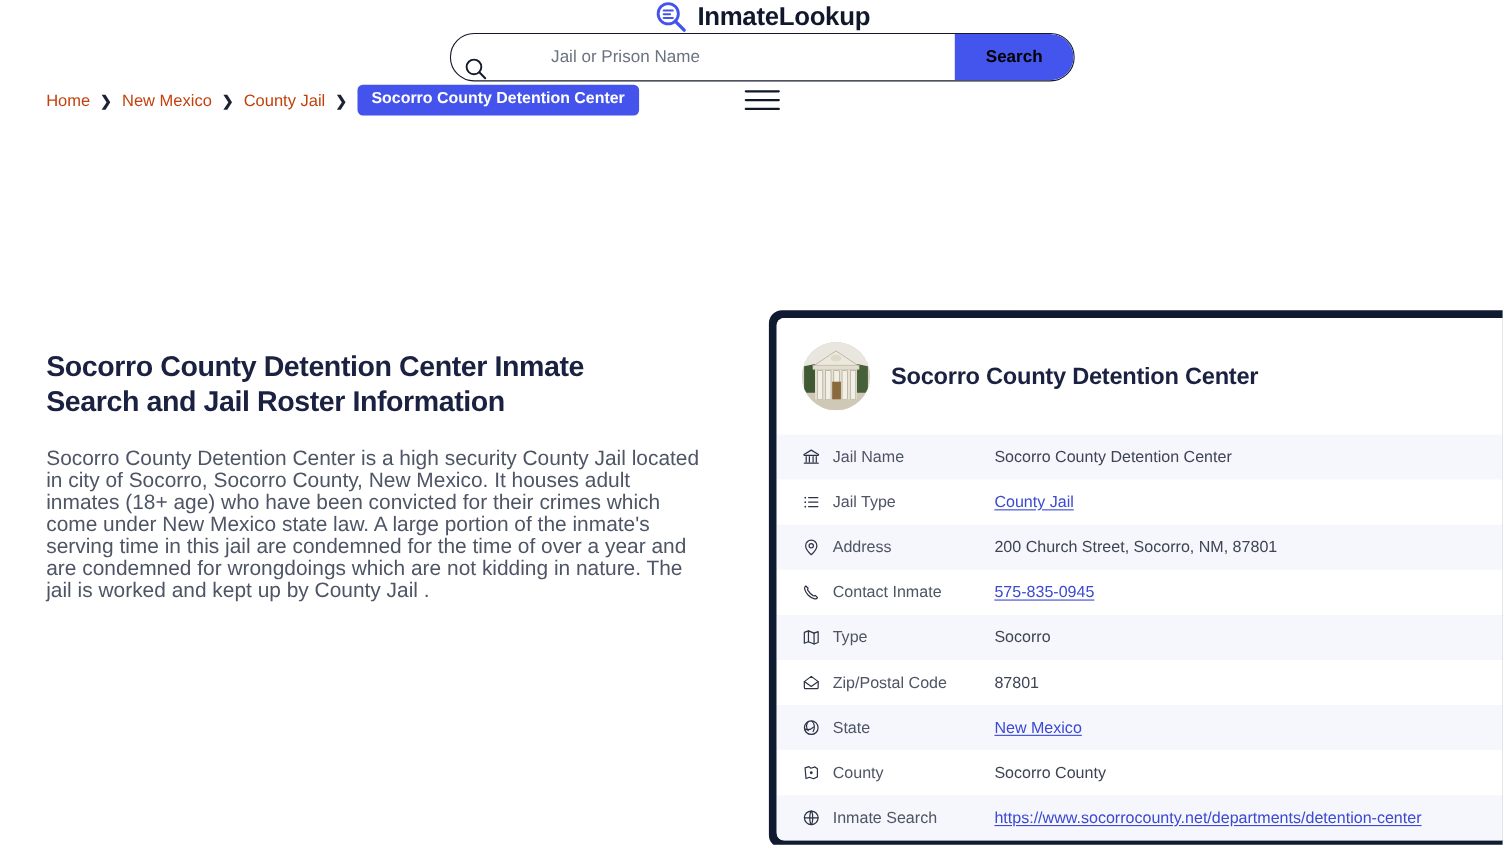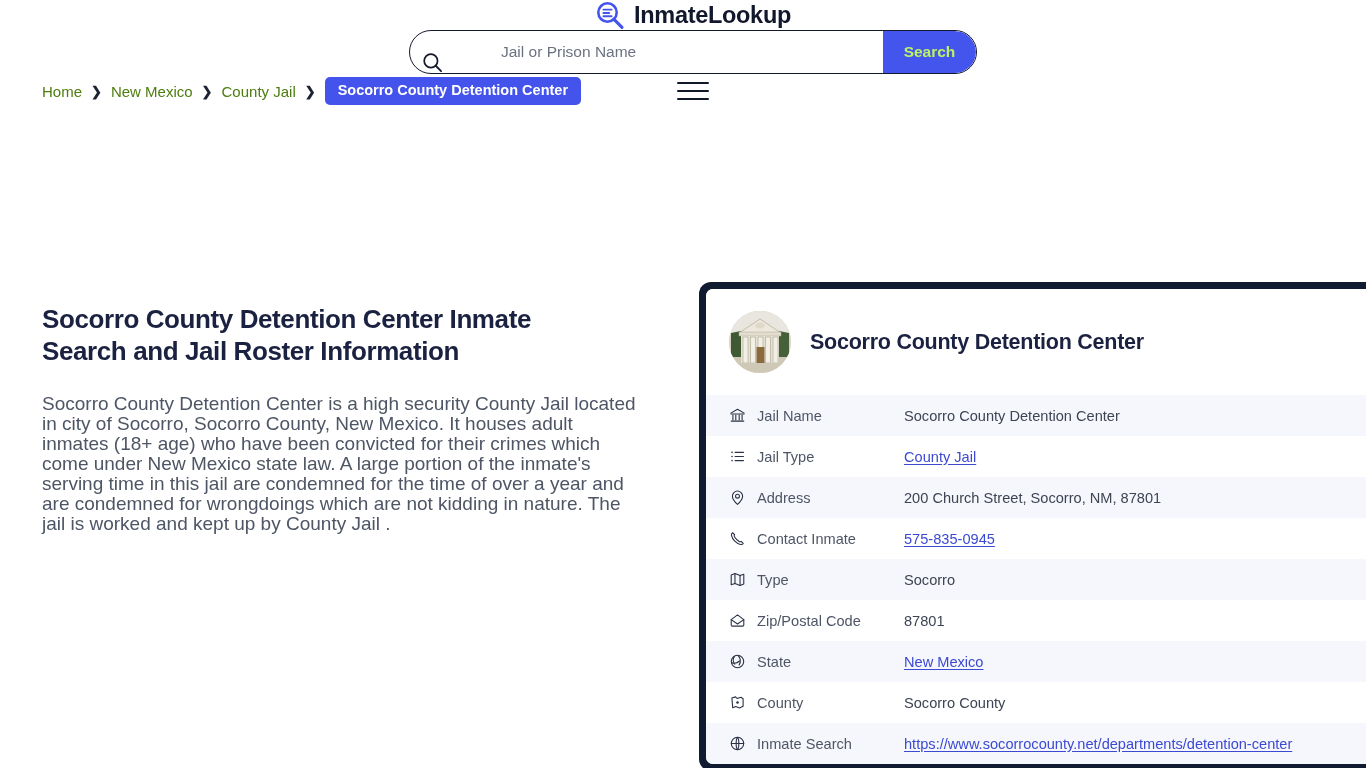--- a/index.html
+++ b/index.html
@@ -71,25 +71,25 @@
     border: 0;
     outline: 0;
     font-family: "Liberation Sans", sans-serif;
     font-size: 15.5px;
     color: #3c4355;
     background: transparent;
     padding: 0;
   }
   .search-input::placeholder { color: #6b7280; opacity: 1; }
   .search-btn {
-    width: 93px;
+    width: 108px;
     height: 100%;
     flex: 0 0 auto;
     background: #4355ec;
-    color: #bef264;
+    color: #000000;
     border: 0;
     font-family: "Liberation Sans", sans-serif;
     font-size: 15.5px;
     font-weight: 700;
     cursor: pointer;
     border-radius: 0 22px 22px 0;
   }
 
   .header-spacer-2 { flex: 1 1 auto; }
 
@@ -115,21 +115,21 @@
   .breadcrumb {
     display: flex;
     align-items: center;
     padding: 0 0 0 42px;
     height: 28px;
     margin-top: 3px;
     gap: 0;
   }
   .crumb {
     font-size: 15px;
-    color: #4d7c0f;
+    color: #c2410c;
     text-decoration: none;
     cursor: pointer;
     white-space: nowrap;
     text-align: center;
   }
   .crumb-sep {
     display: inline-block;
     margin: 0 9px;
     color: #1b2233;
     font-size: 13px;
@@ -149,21 +149,21 @@
 
   
   .page-body {
     position: relative;
     height: 694px;
   }
 
   .left-col {
     position: absolute;
     left: 42px;
-    top: 198px;
+    top: 212px;
     width: 600px;
   }
 
   .page-title {
     font-size: 26px;
     line-height: 1.24;
     font-weight: 700;
     letter-spacing: -0.4px;
     color: #1b2140;
     max-width: 580px;

